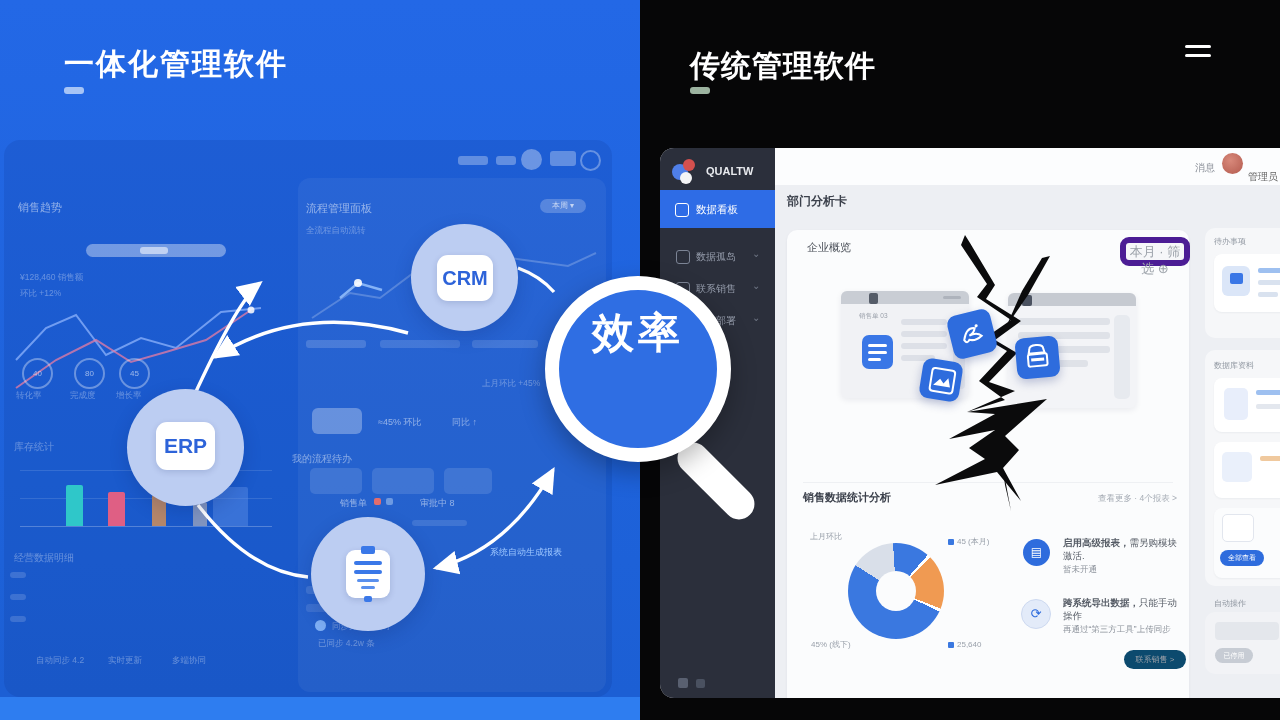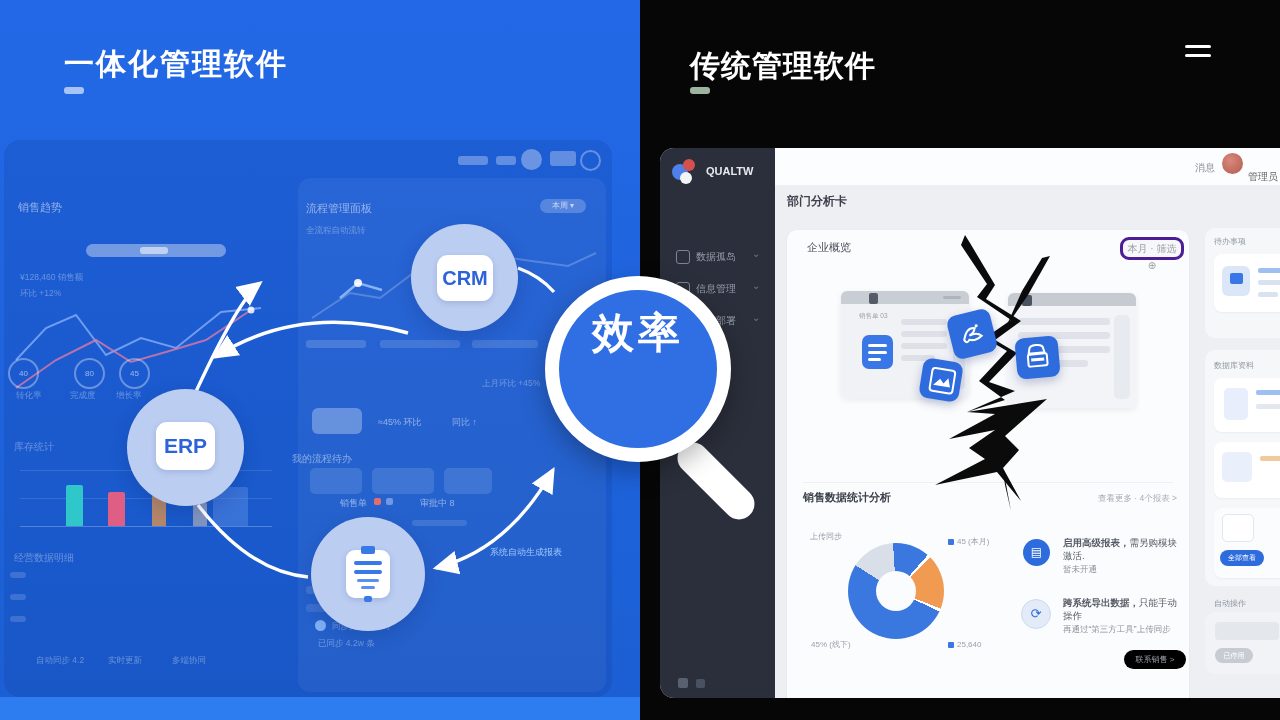--- a/index.html
+++ b/index.html
@@ -73,21 +73,21 @@
     </div>
     <div class="abs ftxt2" style="left:20px;top:272px;">¥128,460 销售额</div>
     <div class="abs ftxt2" style="left:20px;top:288px;">环比 +12%</div>
 
     <svg class="abs" style="left:8px;top:298px;" width="282" height="106">
       <polyline points="8,62 38,30 68,17 98,57 133,40 168,50 213,14 253,10" fill="none" stroke="rgba(150,185,255,.7)" stroke-width="2"></polyline>
       <polyline points="8,90 48,62 88,42 123,64 158,54 198,42 243,12" fill="none" stroke="rgba(232,124,163,.75)" stroke-width="2"></polyline>
       <circle cx="243" cy="12" r="3.5" fill="rgba(255,255,255,.85)"></circle>
     </svg>
 
-    <div class="abs stat-ring" style="left:8px;top:358px;">
+    <div class="abs stat-ring" style="left:22px;top:358px;">
         <span>40</span>
       </div>
     <div class="abs stat-ring" style="left:74px;top:358px;">
         <span>80</span>
       </div>
     <div class="abs stat-ring" style="left:119px;top:358px;">
         <span>45</span>
       </div>
     <div class="abs ftxt2" style="left:16px;top:390px;">转化率</div>
     <div class="abs ftxt2" style="left:70px;top:390px;">完成度</div>
@@ -191,28 +191,32 @@
   <div class="abs" id="app-window">
 
     <div class="abs" id="app-sidebar">
       <div class="abs" style="left:12px;top:11px;width:26px;height:26px;">
         <div class="abs" style="left:0;top:5px;width:16px;height:16px;border-radius:50%;background:#4f7fe8;"></div>
         <div class="abs" style="left:11px;top:0;width:12px;height:12px;border-radius:50%;background:#d4504e;"></div>
         <div class="abs" style="left:8px;top:13px;width:12px;height:12px;border-radius:50%;background:#f3f4f6;"></div>
       </div>
       <div class="abs" style="left:46px;top:17px;font-size:11px;font-weight:bold;color:#e8eaee;">QUALTW</div>
 
+      <div class="abs" id="nav-active">
+        <div class="abs" style="left:15px;top:13px;width:12px;height:12px;border:1.5px solid #fff;border-radius:3px;"></div>
+        <div class="abs" style="left:36px;top:13px;font-size:10.5px;color:#fff;">数据看板</div>
+      </div>
       <div class="nav-row" style="top:94px;">
         <div class="nav-icon"></div>
         <div class="nav-label">数据孤岛</div>
         <div class="nav-chevron">⌄</div>
       </div>
       <div class="nav-row" style="top:126px;">
         <div class="nav-icon"></div>
-        <div class="nav-label">信息管理</div>
+        <div class="nav-label">联系销售</div>
         <div class="nav-chevron">⌄</div>
       </div>
       <div class="nav-row" style="top:158px;">
         <div class="nav-icon"></div>
         <div class="nav-label">系统部署</div>
         <div class="nav-chevron">⌄</div>
       </div>
       <div class="abs" style="left:18px;top:530px;width:10px;height:10px;background:#596070;border-radius:2px;"></div>
       <div class="abs" style="left:36px;top:531px;width:9px;height:9px;background:#4a5160;border-radius:2px;"></div>
     </div>
@@ -220,21 +224,21 @@
     <div class="abs" style="left:115px;top:0;width:505px;height:37px;background:#fcfdfe;">
       <div class="abs" style="left:420px;top:13px;font-size:10px;color:#8a8f98;">消息</div>
       <div class="abs" style="left:447px;top:5px;width:21px;height:21px;border-radius:50%;background:radial-gradient(circle at 40% 35%,#d8897b,#b35a4e);"></div>
       <div class="abs" style="left:473px;top:22px;font-size:10px;color:#666;white-space:nowrap;">管理员</div>
     </div>
 
     <div class="abs" style="left:127px;top:45px;font-size:12px;font-weight:bold;color:#3b404b;">部门分析卡</div>
 
     <div class="abs card" style="left:127px;top:82px;width:402px;height:584px;">
       <div class="abs" style="left:20px;top:10px;font-size:11px;color:#4a4f58;">企业概览</div>
-      <div class="abs" style="left:333px;top:7px;width:58px;height:17px;border:3px solid #4c1d95;border-radius:9px;background:#f6f7f9;font-size:10px;color:#9aa0a8;text-align:center;line-height:17px;">本月 · 筛选 ⊕</div>
+      <div class="abs" style="left:333px;top:7px;width:58px;height:17px;border:6px solid #4c1d95;border-radius:9px;background:#f6f7f9;font-size:13px;color:#9aa0a8;text-align:center;line-height:17px;">本月 · 筛选 ⊕</div>
 
       <div class="abs" style="left:54px;top:61px;width:128px;height:107px;background:#f1f2f5;border-radius:6px;box-shadow:0 2px 6px rgba(20,30,60,.08);">
         <div class="abs" style="left:0;top:0;width:128px;height:13px;background:#c9cdd4;border-radius:6px 6px 0 0;">
           <div class="abs" style="left:28px;top:2px;width:9px;height:11px;background:#555c68;border-radius:2px;"></div>
           <div class="abs" style="left:102px;top:5px;width:18px;height:3px;background:#aeb3bc;border-radius:2px;"></div>
         </div>
         <div class="abs" style="left:18px;top:21px;font-size:6.5px;color:#9aa0aa;">销售单 03</div>
         <div class="abs" style="left:21px;top:44px;width:31px;height:34px;background:#3a77e6;border-radius:7px;">
           <div class="abs" style="left:6px;top:9px;width:19px;height:3px;background:#fff;border-radius:2px;"></div>
           <div class="abs" style="left:6px;top:16px;width:19px;height:3px;background:#fff;border-radius:2px;"></div>
@@ -285,41 +289,41 @@
           <path d="M14,12 Q14,8 21,8 Q28,8 28,12 L29,16 L13,16 Z" fill="none" stroke="#fff" stroke-width="2"></path>
           <rect x="12" y="17" width="19" height="12" rx="2" fill="none" stroke="#fff" stroke-width="2"></rect>
           <rect x="15" y="21" width="13" height="3" fill="#fff"></rect>
         </svg>
       </div>
 
       <div class="abs" style="left:16px;top:252px;width:370px;height:1px;background:#eef0f3;"></div>
       <div class="abs" style="left:16px;top:260px;font-size:11px;font-weight:bold;color:#3c414c;">销售数据统计分析</div>
       <div class="abs" style="left:270px;top:263px;width:120px;text-align:right;font-size:8.5px;color:#a7adb6;">查看更多 · 4个报表 &gt;</div>
 
-      <div class="abs tiny" style="left:23px;top:301px;">上传同步</div>
+      <div class="abs tiny" style="left:23px;top:301px;">上月环比</div>
       <div class="abs tiny" style="left:161px;top:306px;"><span class="leg-sq"></span><span>45 (本月)</span></div>
       <div class="abs" id="donut-chart" style="left: 61px; top: 313px; width: 96px; height: 96px; border-radius: 50%; background: conic-gradient(rgb(58, 120, 224) 0%, rgb(58, 120, 224) 11.5%, rgb(255, 255, 255) 11.5%, rgb(255, 255, 255) 12.5%, rgb(240, 154, 82) 12.5%, rgb(240, 154, 82) 31%, rgb(255, 255, 255) 31%, rgb(255, 255, 255) 32%, rgb(58, 120, 224) 32%, rgb(58, 120, 224) 84%, rgb(217, 223, 233) 84%, rgb(217, 223, 233) 99%, rgb(58, 120, 224) 99%, rgb(58, 120, 224) 100%);">
         <div class="donut-hole"></div>
       </div>
       <div class="abs tiny" style="left:24px;top:409px;">45% (线下)</div>
       <div class="abs tiny" style="left:161px;top:410px;"><span class="leg-sq"></span><span>25,640</span></div>
 
       <div class="abs" style="left:236px;top:309px;width:27px;height:27px;border-radius:50%;background:#2e6cdd;color:#fff;font-size:12px;text-align:center;line-height:27px;">▤</div>
       <div class="abs" style="left:276px;top:306px;width:116px;font-size:9.5px;color:#555b65;line-height:1.4;">
         <b>启用高级报表，</b><span>需另购模块激活.</span>
       </div>
       <div class="abs" style="left:276px;top:334px;font-size:8.5px;color:#8d939c;">暂未开通</div>
 
       <div class="abs" style="left:234px;top:369px;width:28px;height:28px;border-radius:50%;background:#e3ebf9;border:1px solid #cdd9f0;color:#2e6cdd;font-size:13px;text-align:center;line-height:28px;">⟳</div>
       <div class="abs" style="left:276px;top:366px;width:116px;font-size:9.5px;color:#555b65;line-height:1.4;">
         <b>跨系统导出数据，</b><span>只能手动操作</span>
       </div>
       <div class="abs" style="left:276px;top:394px;width:116px;font-size:8.5px;color:#8d939c;">再通过“第三方工具”上传同步</div>
 
-      <div class="abs" style="left:337px;top:420px;width:62px;height:19px;background:#000000;border-radius:10px;font-size:8px;color:#9aa0a8;text-align:center;line-height:19px;">联系销售 &gt;</div>
+      <div class="abs" style="left:337px;top:420px;width:62px;height:19px;background:#0c4a6e;border-radius:10px;font-size:8px;color:#9aa0a8;text-align:center;line-height:19px;">联系销售 &gt;</div>
     </div>
 
     <div class="aside-card" style="left:545px;top:80px;width:90px;height:110px;">
       <div class="abs tiny" style="left:9px;top:8px;color:#9097a1;">待办事项</div>
       <div class="aside-sub" style="left:9px;top:26px;width:74px;height:58px;">
         <div class="abs" style="left:8px;top:12px;width:28px;height:30px;background:#dbe6f8;border-radius:6px;">
           <div class="abs" style="left:8px;top:7px;width:13px;height:11px;background:#3a77e6;border-radius:2px;"></div>
         </div>
         <div class="abs" style="left:44px;top:14px;width:26px;height:5px;background:#9ec0f0;border-radius:2px;"></div>
         <div class="abs" style="left:44px;top:26px;width:26px;height:5px;background:#d9e2ef;border-radius:2px;"></div>

